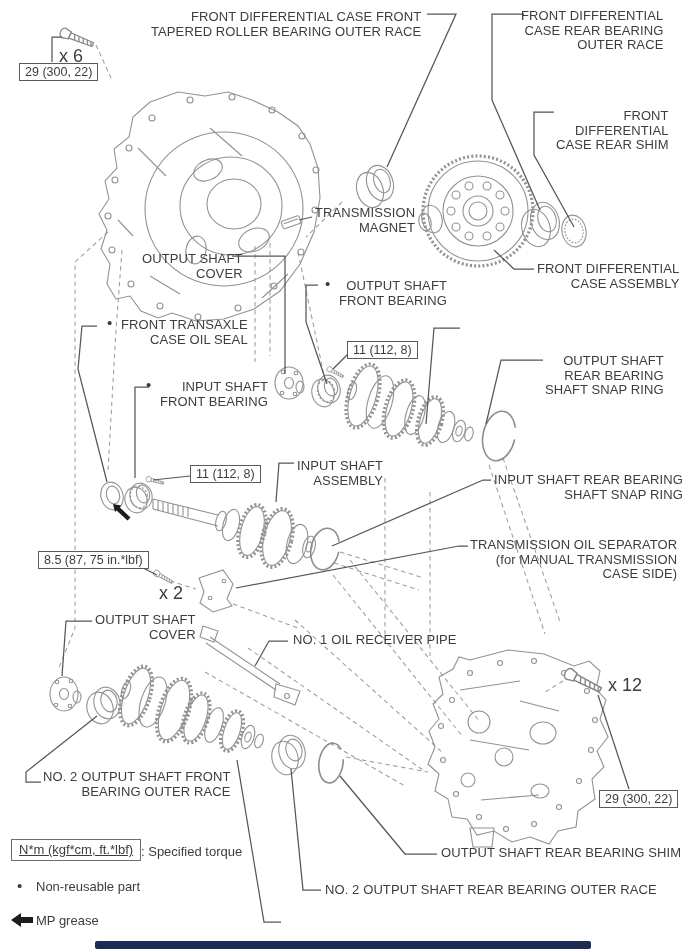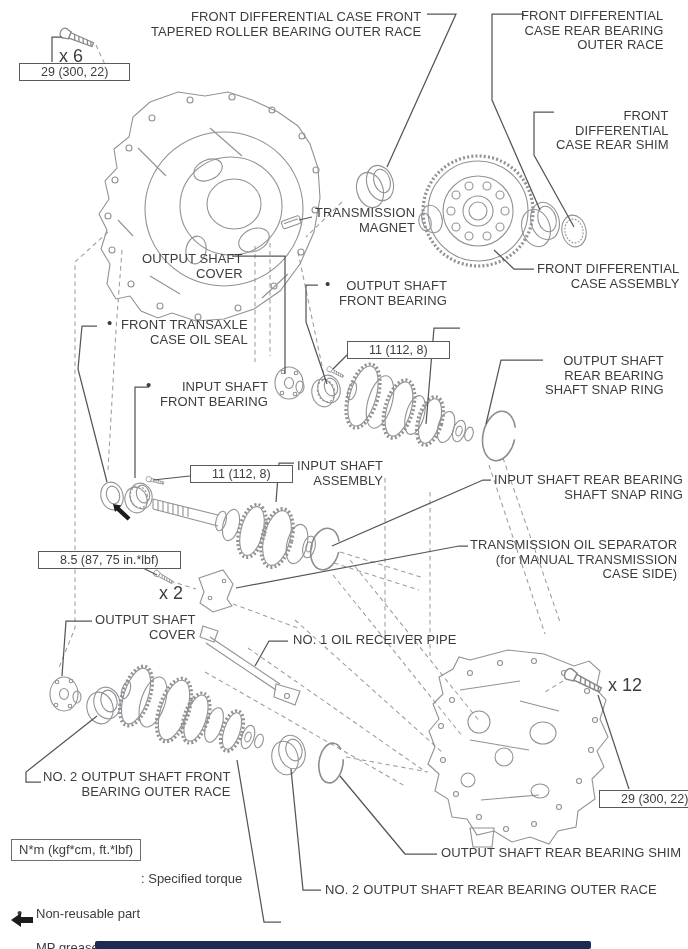--- a/index.html
+++ b/index.html
@@ -9,26 +9,26 @@
   .pt{fill:none;stroke:#909296;stroke-width:1.1;}
   .gt{fill:none;stroke:#909296;stroke-width:3.2;stroke-dasharray:2 2.2;}
   .sr{fill:none;stroke:#8b8d90;stroke-width:1.6;}
   .ld{fill:none;stroke:#55565a;stroke-width:1.25;}
   .ds{fill:none;stroke:#9b9da1;stroke-width:1.05;stroke-dasharray:4.5 3.5;}
   .bk{fill:#1c1c1e;stroke:none;}
   #bolt ellipse,#bolt path{stroke:#85878a;stroke-width:1.1;fill:#fff;}
   #bolt path.thr{fill:none;}
   .lbl{position:absolute;font-size:13px;line-height:14.5px;color:#3d3d3f;white-space:pre;letter-spacing:.1px;text-align:right;}
   .blt{position:absolute;left:-14px;top:-2px;font-size:15px;}
-  .tq{position:absolute;border:1.4px solid #595a5e;background:#fff;padding:0 21px;
+  .tq{position:absolute;border:1.4px solid #595a5e;background:#fff;padding:0 5px;
       font-size:12.5px;line-height:16px;color:#3d3d3f;white-space:nowrap;}
   .qty{position:absolute;font-size:18px;color:#3d3d3f;white-space:nowrap;}
   .leg-box{position:absolute;border:1.6px solid #6d6e71;background:#fff;padding:1px 7px;
-      font-size:13px;line-height:18px;color:#3d3d3f;white-space:nowrap;}
-  .leg-txt{position:absolute;font-size:13px;color:#3d3d3f;white-space:nowrap;margin-top:27px;}
+      font-size:13px;line-height:18px;color:#3d3d3f;white-space:nowrap;text-decoration:underline;}
+  .leg-txt{position:absolute;font-size:13px;color:#3d3d3f;white-space:nowrap;}
   #footer-bar{position:absolute;left:95px;top:941px;width:496px;height:8px;
       background:#1d2b52;border-radius:2px;}
 </style>
 </head>
 <body>
 
 <div id="stage">
 
 <svg id="art" width="688" height="949" viewBox="0 0 688 949">
   <defs>

